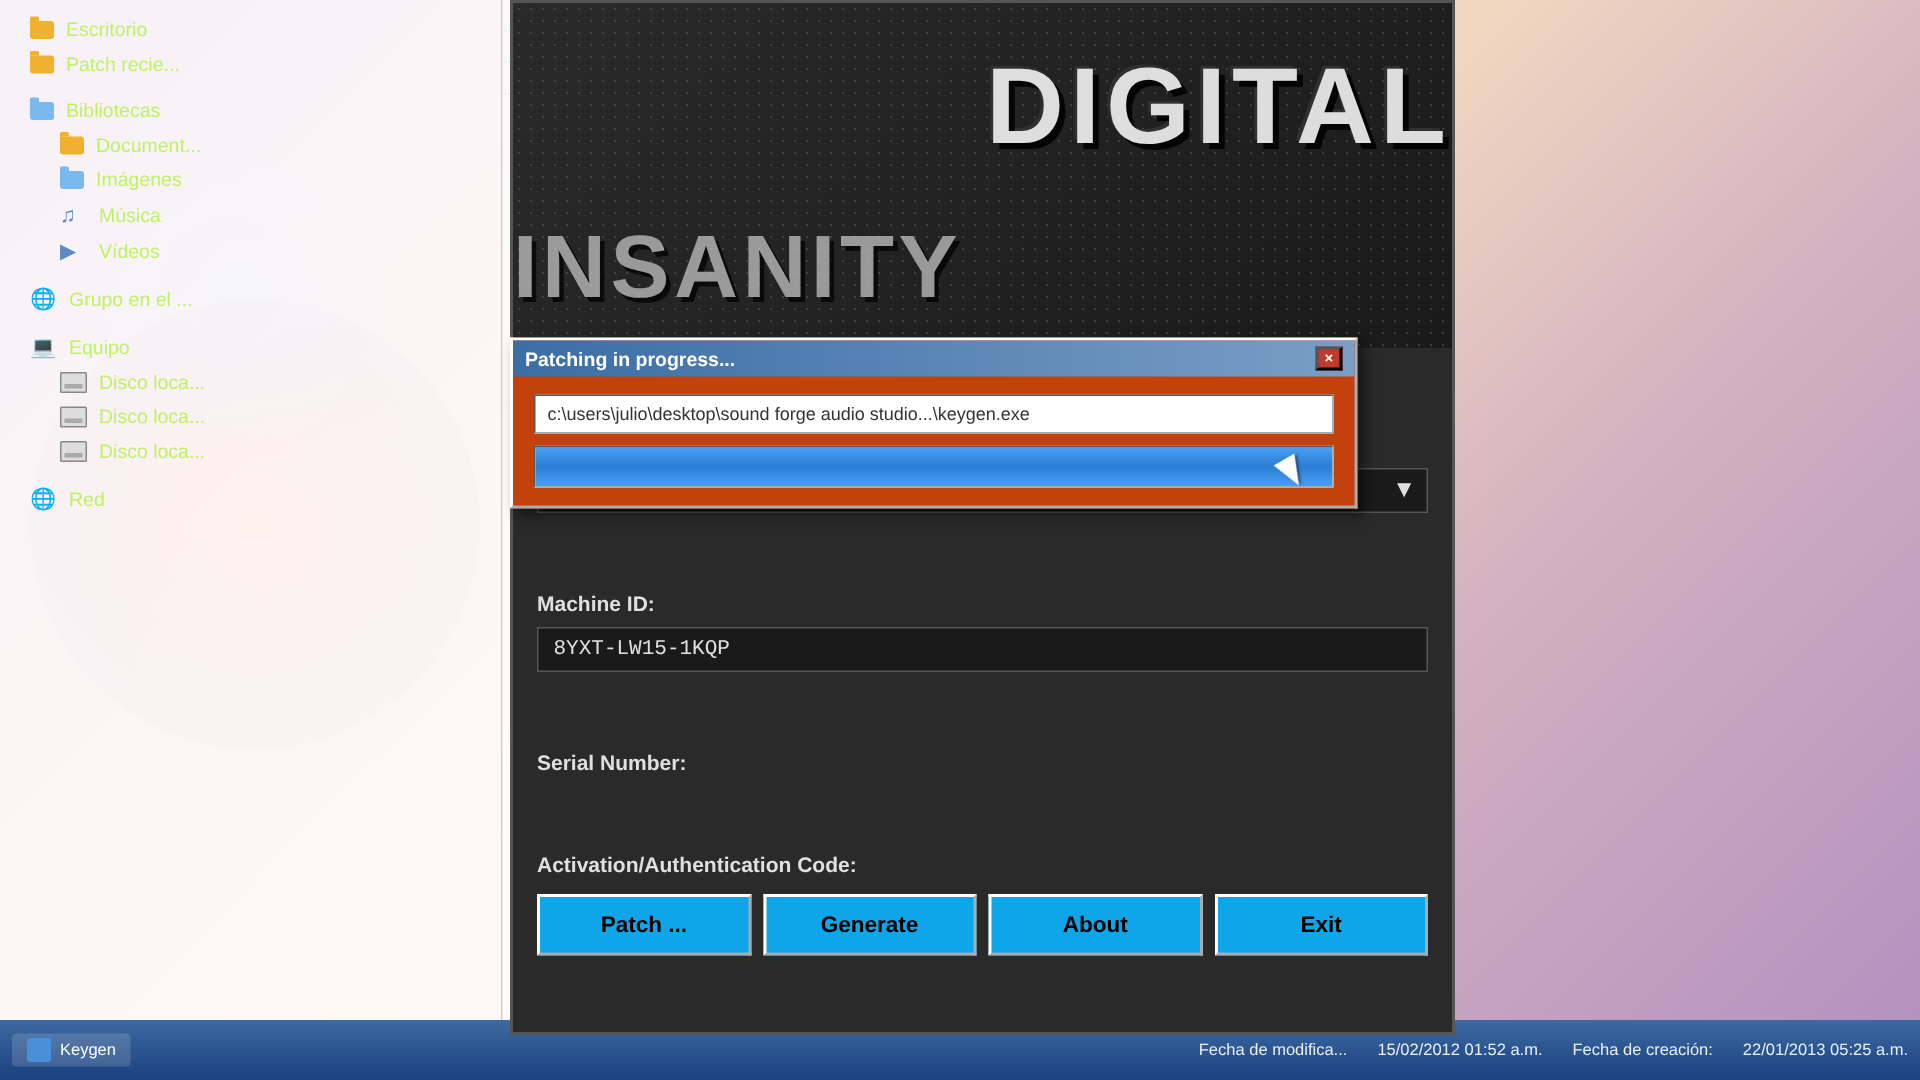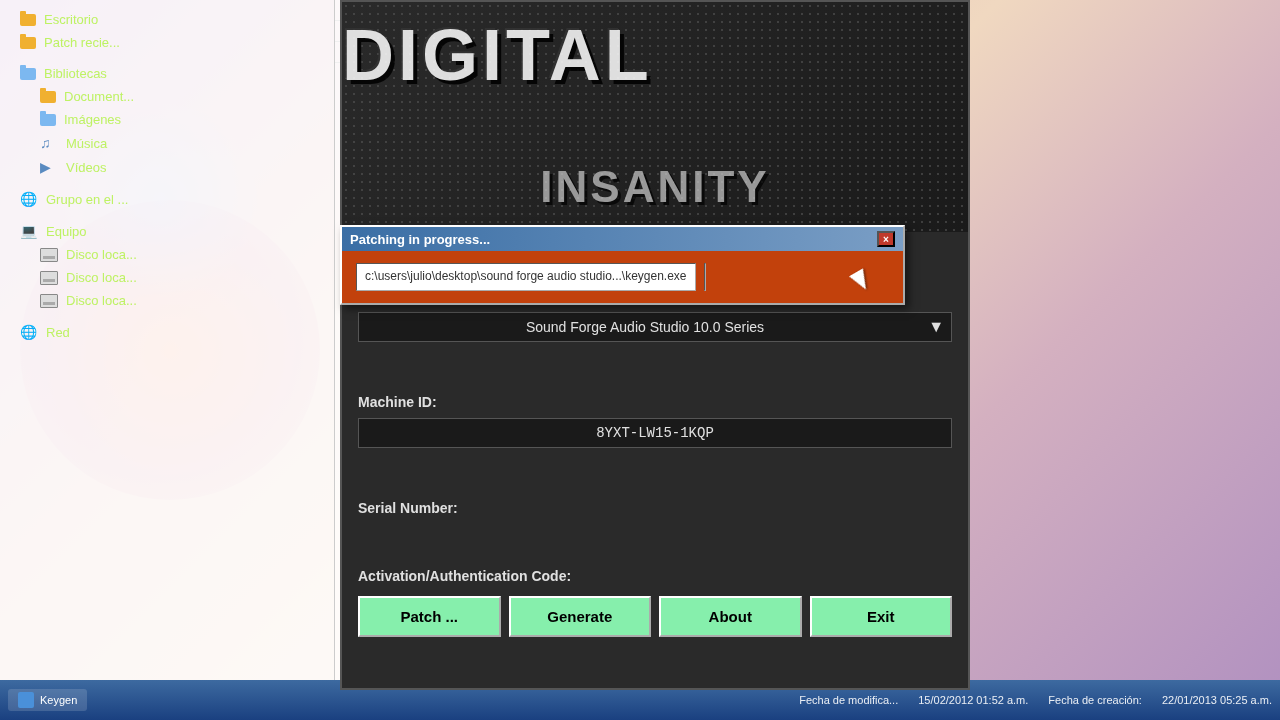--- a/index.html
+++ b/index.html
@@ -177,41 +177,41 @@
       position: absolute;
       inset: 0;
       background-image: 
         radial-gradient(circle, #555 1px, transparent 1px);
       background-size: 8px 8px;
       opacity: 0.6;
     }
 
     .digital-text {
       position: absolute;
-      top: 12px;
+      top: 28px;
       left: 0;
       right: 0;
-      text-align: left;
+      text-align: right;
       font-size: 72px;
       font-weight: 900;
       color: #fff;
       text-shadow: 4px 4px 0 #000, -2px -2px 0 #333;
       letter-spacing: 4px;
       font-family: Impact, Arial Black, sans-serif;
       z-index: 2;
       opacity: 0.85;
     }
 
     .insanity-text {
       position: absolute;
       bottom: 20px;
       left: 0;
       right: 0;
-      text-align: center;
-      font-size: 44px;
+      text-align: left;
+      font-size: 59px;
       font-weight: 900;
       color: #ccc;
       text-shadow: 3px 3px 0 #000;
       letter-spacing: 3px;
       font-family: Impact, Arial Black, sans-serif;
       z-index: 2;
       opacity: 0.7;
     }
 
     .keygen-body {
@@ -232,21 +232,20 @@
     }
 
     .field-value {
       background: #1a1a1a;
       border: 1px solid #555;
       color: #e0e0e0;
       font-size: 14px;
       padding: 6px 10px;
       font-family: 'Courier New', monospace;
       width: 100%;
-      text-align: center;
     }
 
     .dropdown-wrapper {
       position: relative;
       width: 100%;
     }
 
     .dropdown-field {
       background: #1a1a1a;
       border: 1px solid #555;
@@ -270,21 +269,21 @@
 
     .buttons-row {
       display: flex;
       gap: 8px;
       margin-top: 4px;
     }
 
     .keygen-btn {
       flex: 1;
       padding: 10px 8px;
-      background: #86efac;
+      background: #0ea5e9;
       border: 2px outset #fff;
       color: #000;
       font-size: 15px;
       font-weight: bold;
       cursor: pointer;
       font-family: Arial, sans-serif;
       text-align: center;
     }
 
     
@@ -307,21 +306,21 @@
       align-items: center;
       justify-content: space-between;
       font-size: 13px;
       font-weight: bold;
       font-family: 'Segoe UI', Arial, sans-serif;
     }
 
     .progress-body {
       padding: 12px 14px;
       display: flex;
-      flex-direction: row;
+      flex-direction: column;
       gap: 8px;
     }
 
     .progress-path {
       background: white;
       border: 1px inset #aaa;
       padding: 5px 8px;
       font-size: 12px;
       font-family: Arial, sans-serif;
       color: #333;

